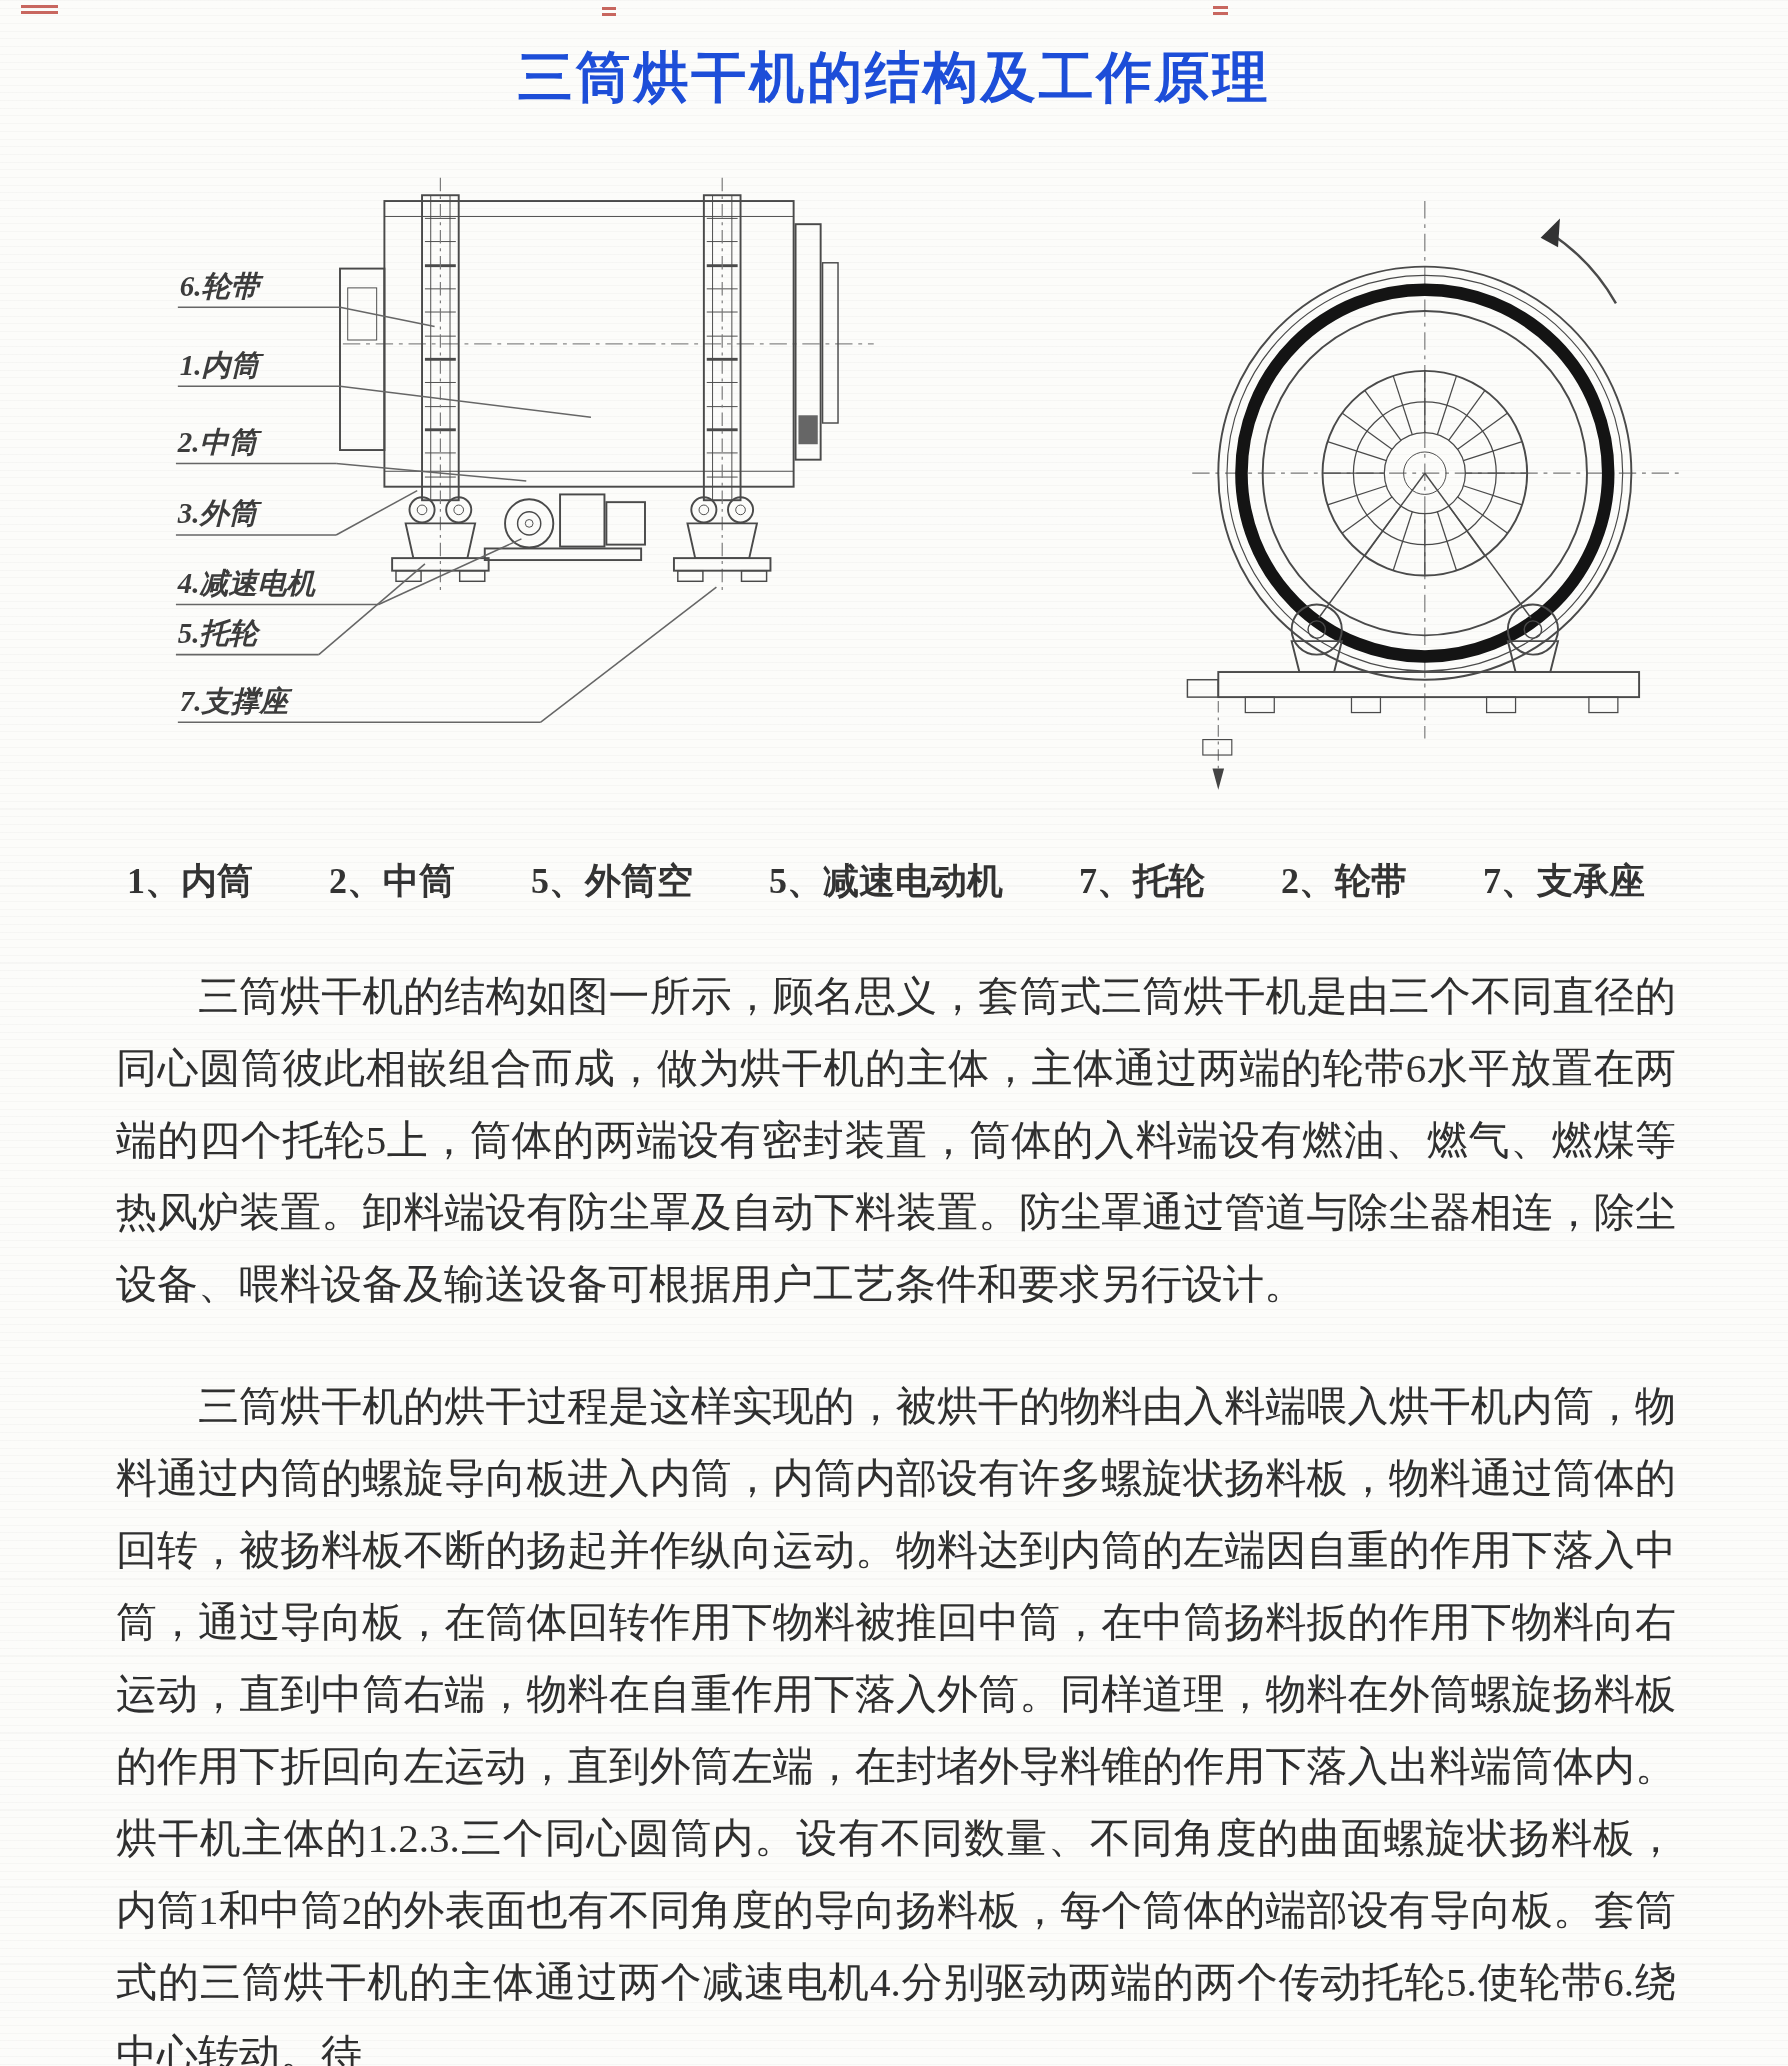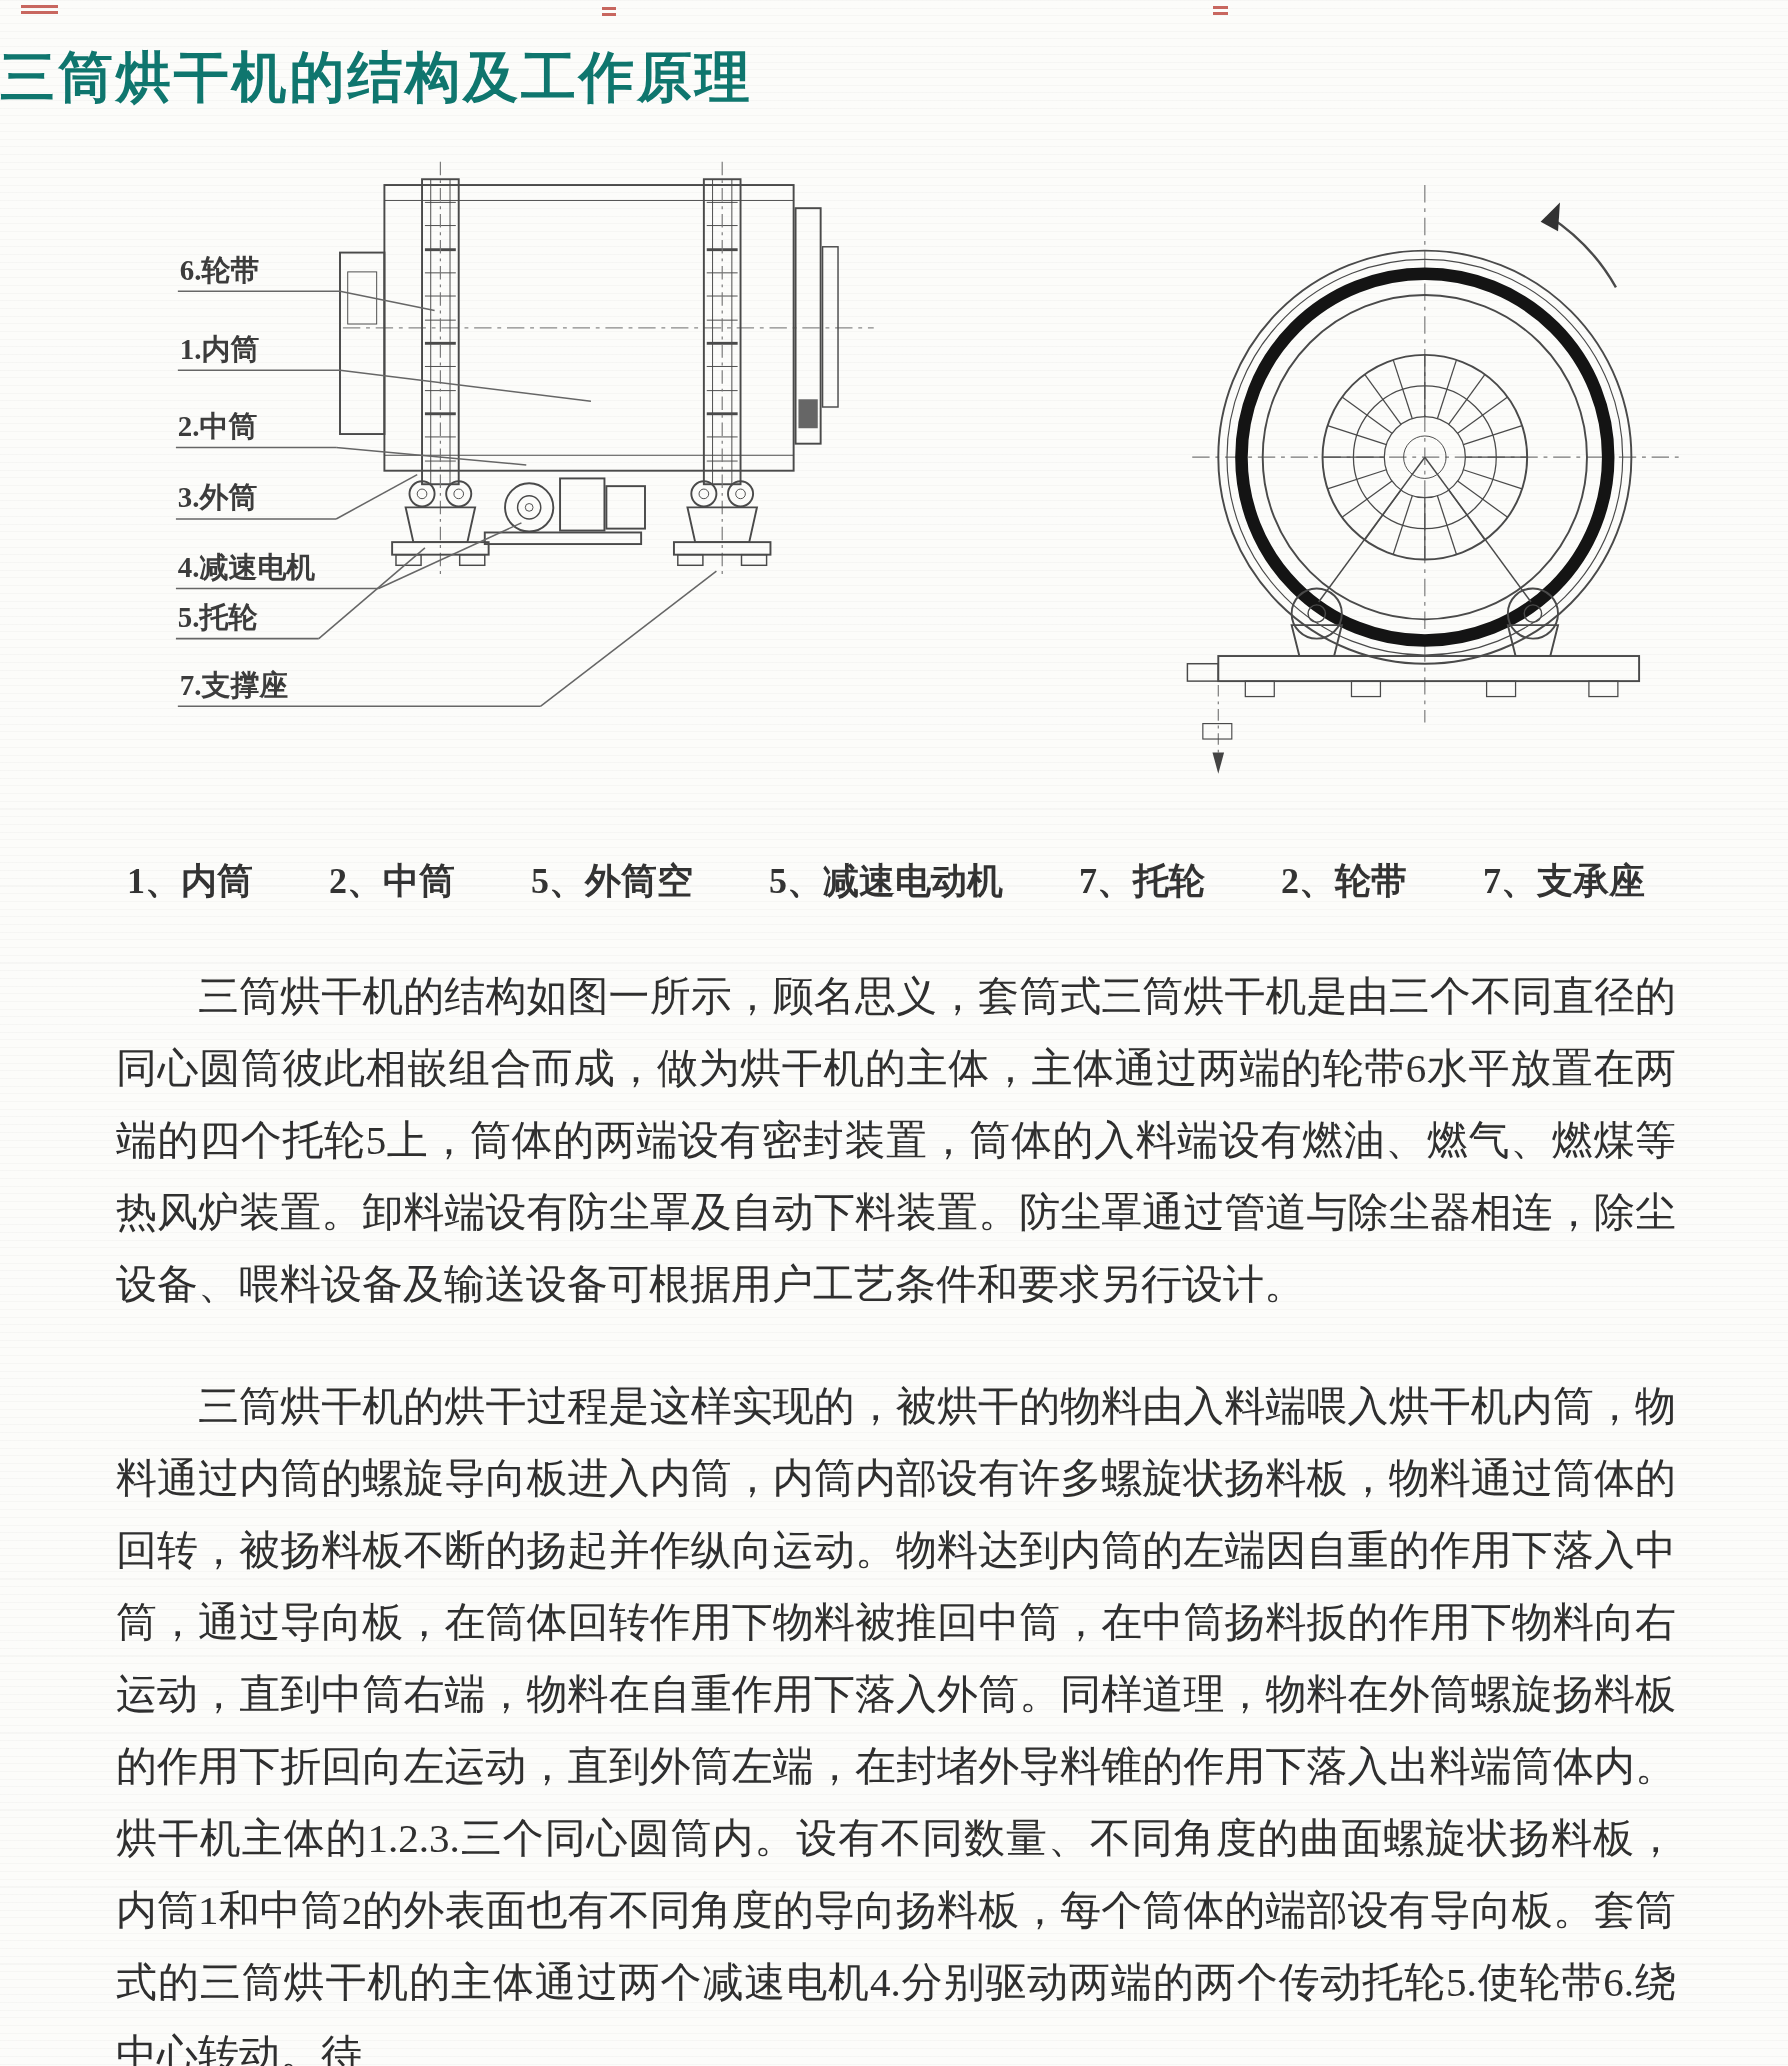--- a/index.html
+++ b/index.html
@@ -10,24 +10,25 @@
     position:relative;overflow:hidden;
   }
   .scanlines{
     position:absolute;inset:0;pointer-events:none;
     background:repeating-linear-gradient(180deg,
       rgba(110,110,110,0.045) 0px, rgba(110,110,110,0.045) 1px,
       transparent 1px, transparent 7.7px);
   }
   .page-title{
     position:absolute;top:41px;left:0;width:100%;
+    text-align:center;
     font-size:55px;font-weight:bold;letter-spacing:2.9px;
-    color:#0f766e;
-  }
-  .figure-wrap{position:absolute;top:158px;left:0;width:1708px;height:637px;}
+    color:#1d4ed8;
+  }
+  .figure-wrap{position:absolute;top:174px;left:0;width:1708px;height:637px;font-style:italic;}
   svg text.fig-label{
     font-family:"Liberation Serif","DejaVu Serif",serif;
     font-size:30px;font-weight:600;fill:#3c3c3c;
   }
   .fig-caption{
     position:absolute;top:857px;left:127px;width:1518px;
     display:flex;justify-content:space-between;
     font-size:36px;color:#333;font-weight:700;
     white-space:nowrap;
   }

